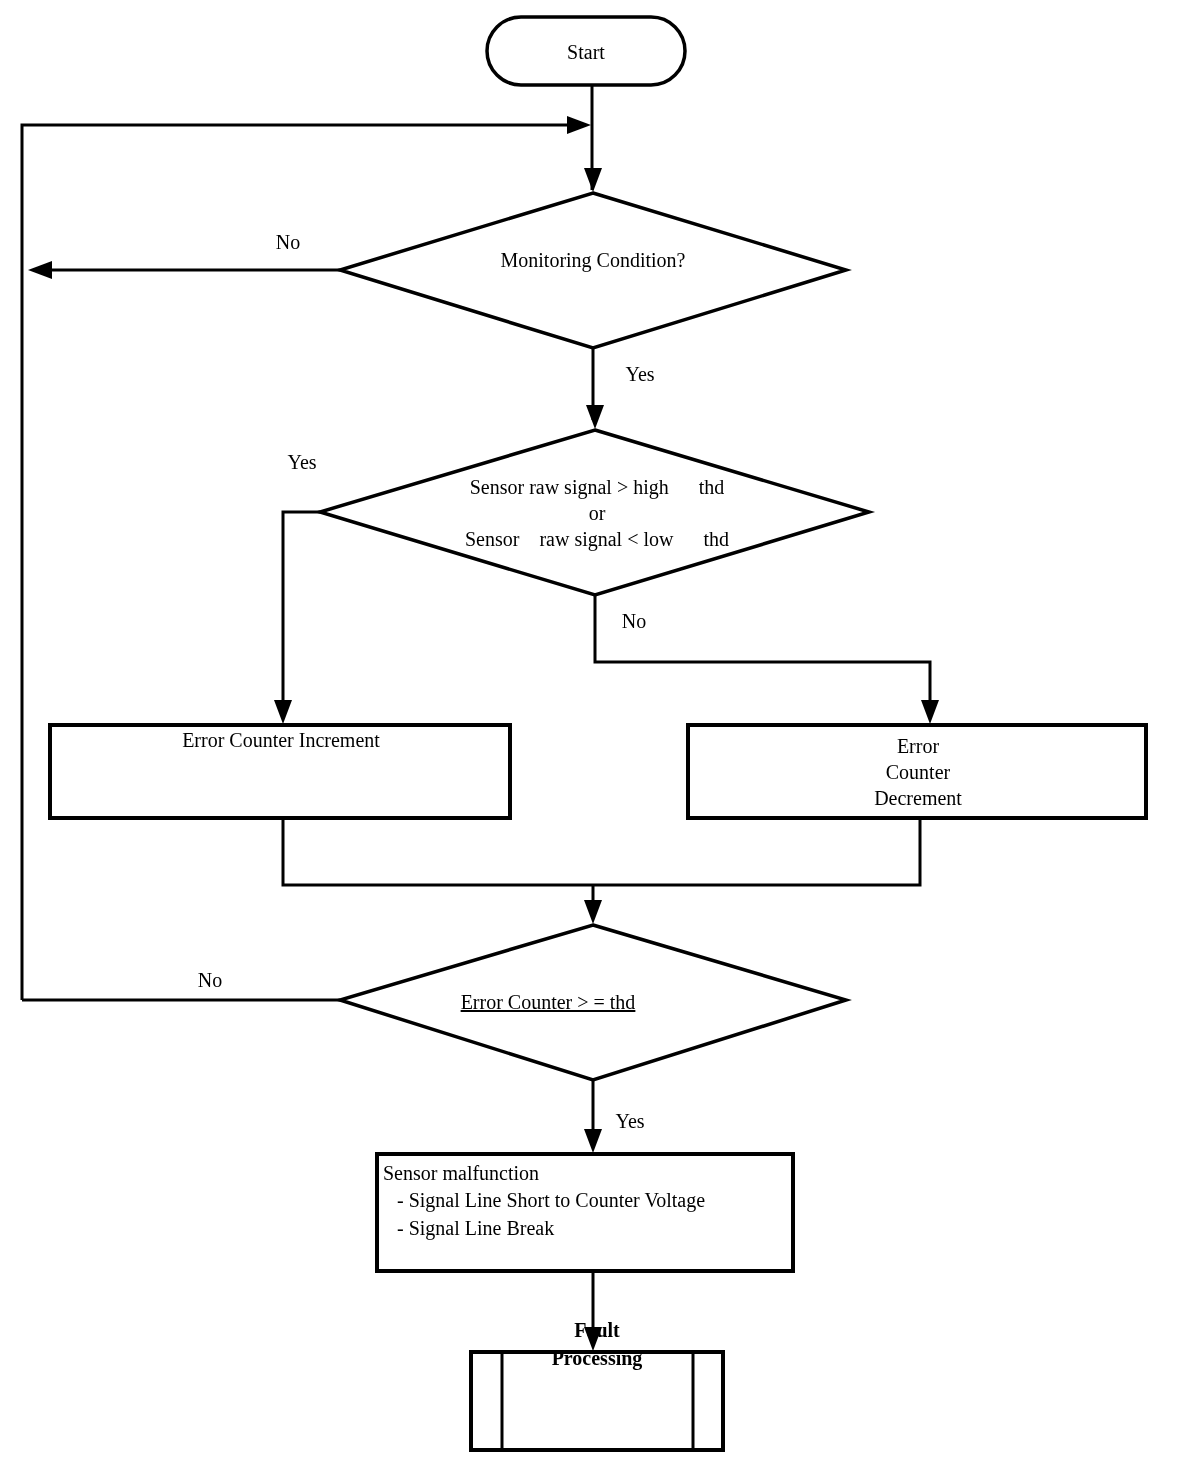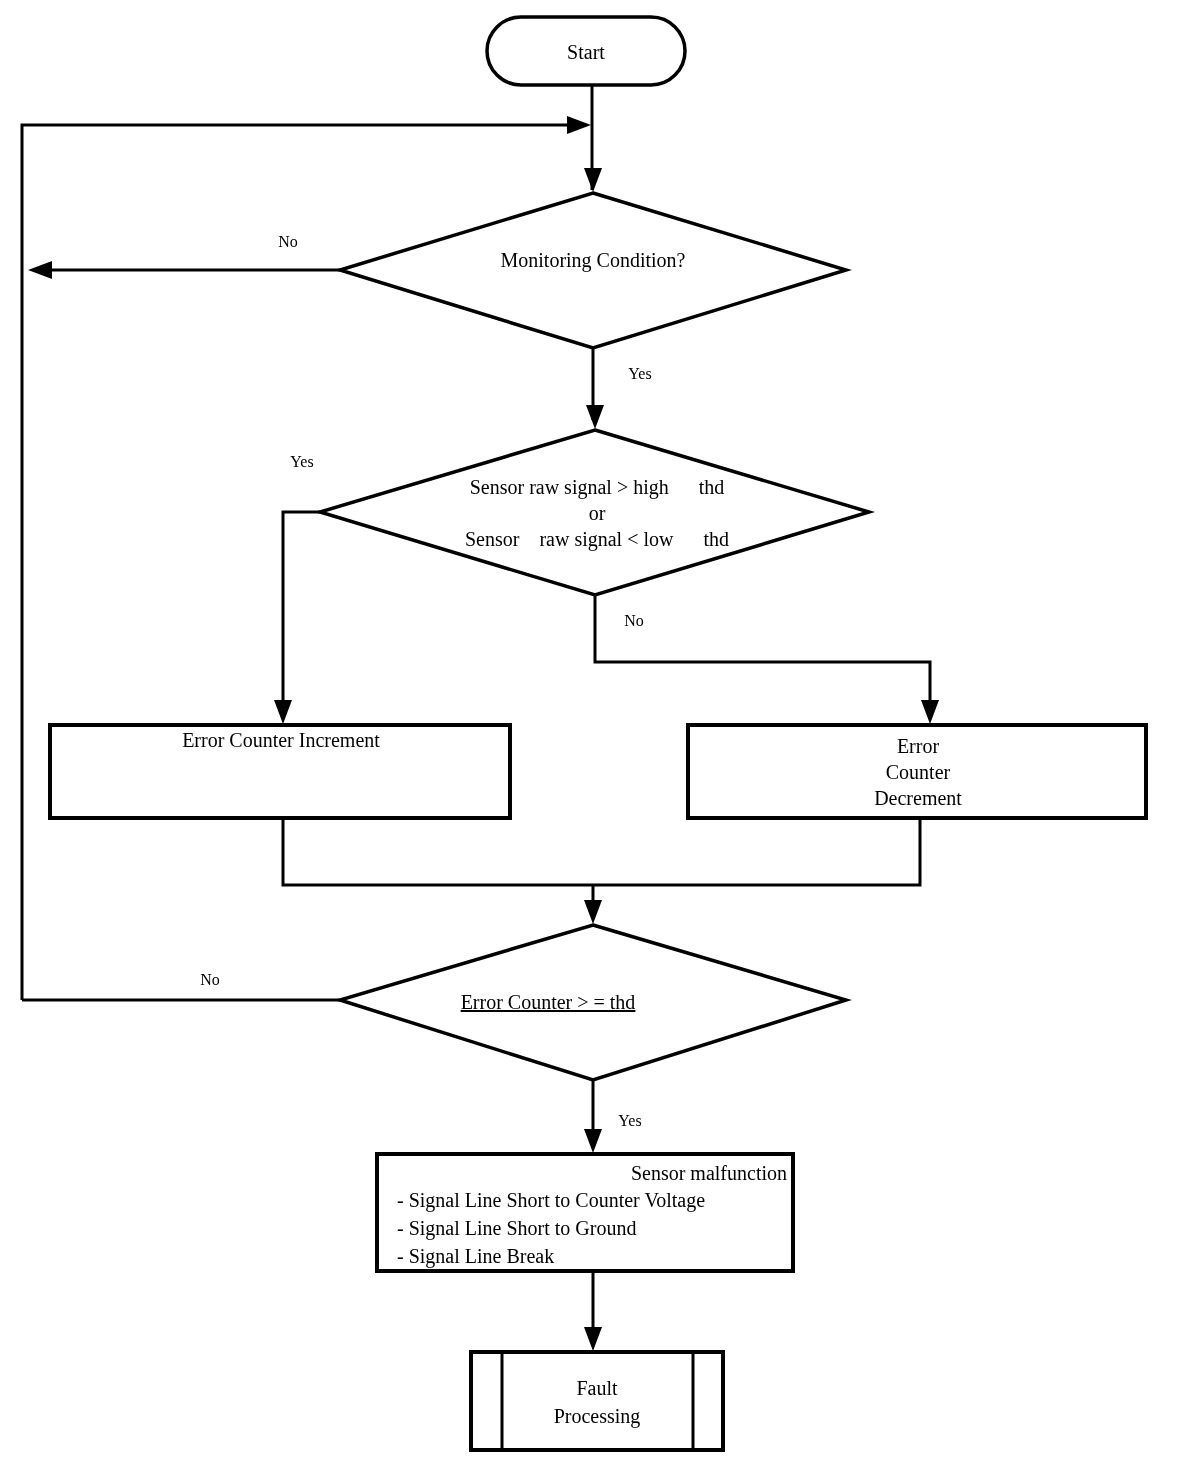--- a/index.html
+++ b/index.html
@@ -10,26 +10,26 @@
   }
   svg { position:absolute; left:0; top:0; }
   .edge  { stroke:var(--line); stroke-width:3; fill:none; }
   .arrow { fill:var(--line); stroke:none; }
   .node  { stroke:var(--line); fill:var(--bg); }
   .lbl {
     position:absolute; transform:translate(-50%,-50%);
     font-size:20px; line-height:26px; color:var(--text);
     white-space:pre-line; text-align:center;
   }
-  .edge-lbl { font-size:16px; }
+  .edge-lbl { font-size:20px; }
   #malfunction-content {
     position:absolute; left:383px; top:1160px; width:404px;
     font-size:20px; color:var(--text);
   }
-  #malfunction-content .mtitle { text-align:right; line-height:26px; }
+  #malfunction-content .mtitle { text-align:left; line-height:26px; }
   #malfunction-content .mitem  { text-align:left; padding-left:14px; line-height:28px; white-space:pre; }
   .fault-lines { line-height:28px; }
 </style>
 </head>
 <body>
 
 <div id="canvas">
 
   <svg width="1200" height="1464" viewBox="0 0 1200 1464">
 
@@ -83,25 +83,24 @@
 
   <div class="lbl" style="left:281px; top:740px;">Error Counter Increment</div>
 
   <div class="lbl" style="left:918px; top:772px;">Error Counter Decrement</div>
 
   <div class="lbl" style="left:548px; top:1002px;text-decoration:underline;">Error Counter &gt; = thd</div>
 
   <div id="malfunction-content">
     <div class="mtitle">Sensor malfunction</div>
     <div class="mitem">- Signal Line Short to Counter Voltage</div>
-    <div class="mitem">- Signal Line Short to Ground</div>
     <div class="mitem">- Signal Line Break</div>
   </div>
 
-  <div class="lbl fault-lines" style="left:597px; top:1402px;">Fault
+  <div class="lbl fault-lines" style="left:597px; top:1344px;font-weight:bold;">Fault
 Processing</div>
 
   <div class="lbl edge-lbl" style="left:288px; top:242px;">No</div>
   <div class="lbl edge-lbl" style="left:640px; top:374px;">Yes</div>
   <div class="lbl edge-lbl" style="left:302px; top:462px;">Yes</div>
   <div class="lbl edge-lbl" style="left:634px; top:621px;">No</div>
   <div class="lbl edge-lbl" style="left:210px; top:980px;">No</div>
   <div class="lbl edge-lbl" style="left:630px; top:1121px;">Yes</div>
 
 </div>

